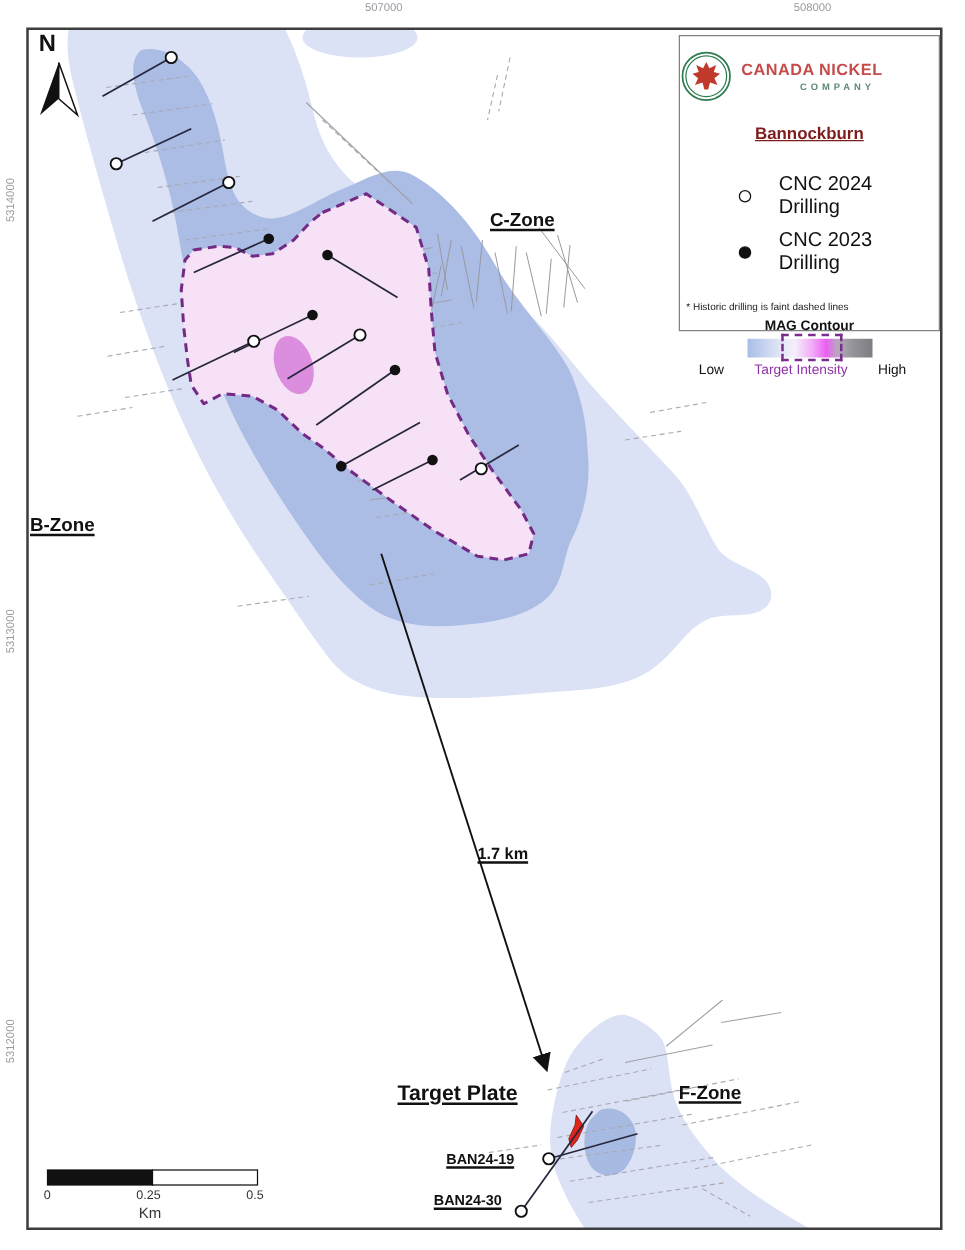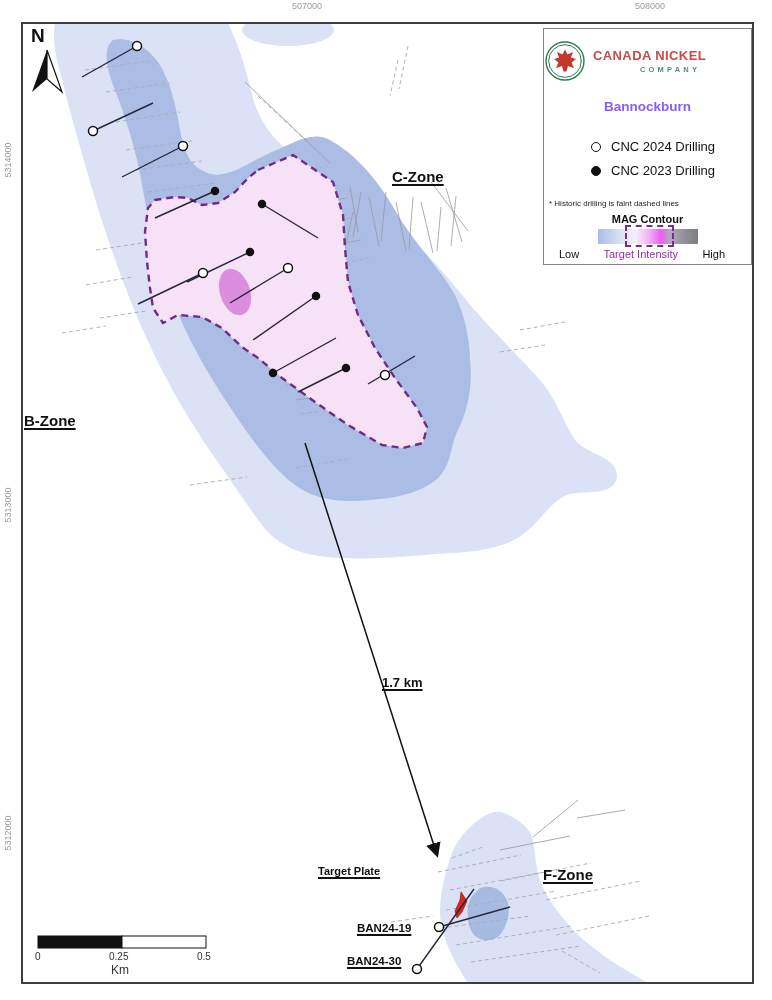--- a/index.html
+++ b/index.html
@@ -7,37 +7,37 @@
         font-family:"Liberation Sans",sans-serif;}
   .map-svg{position:absolute;left:0;top:0;width:772px;height:1000px;}
   .axis-label{position:absolute;font-size:9px;color:#9a9aa2;white-space:nowrap;}
   .axis-top{transform:translateX(-50%);}
   .axis-left{transform:translate(-50%,-50%) rotate(-90deg);}
   .map-label{position:absolute;font-weight:700;color:#111;white-space:nowrap;
              text-decoration:underline;text-decoration-thickness:1.5px;text-underline-offset:2px;}
   .lbl-czone{left:392px;top:168px;font-size:15px;}
   .lbl-bzone{left:24px;top:412px;font-size:15px;line-height:1.15;}
   .lbl-dist{left:382px;top:675px;font-size:13px;}
-  .lbl-tplate{left:318px;top:865px;font-size:11px;}
+  .lbl-tplate{left:318px;top:865px;font-size:17px;}
   .lbl-fzone{left:543px;top:866px;font-size:15px;}
   .lbl-ban18{left:357px;top:922px;font-size:11.5px;}
   .lbl-ban20{left:347px;top:955px;font-size:11.5px;}
   .lbl-north{position:absolute;left:31px;top:25px;font-size:19px;font-weight:700;color:#111;}
   .scale-num{position:absolute;font-size:10px;color:#333;}
   .scale-unit{position:absolute;font-size:12px;color:#333;}
   
   .legend{position:absolute;left:543px;top:28px;width:209px;height:237px;background:#fff;
           border:1.5px solid #828282;box-sizing:border-box;}
   .logo-row{display:flex;align-items:center;justify-content:flex-start;gap:7px;margin-top:11px;}
   .logo-text{display:flex;flex-direction:column;align-items:center;}
   .company-name{color:#c64b4b;font-size:13px;font-weight:700;letter-spacing:.4px;}
   .company-sub{color:#5d8a74;font-size:7.5px;font-weight:600;letter-spacing:3.2px;margin-top:2px;margin-left:41px;}
-  .project-title{text-align:center;font-size:13.5px;font-weight:700;color:#8b5cf6;margin-top:17px;}
+  .project-title{text-align:center;font-size:13.5px;font-weight:700;color:#7f1d1d;margin-top:17px;text-decoration:underline;}
   .legend-items{margin:25px 0 0 47px;display:flex;flex-direction:column;gap:9px;}
-  .legend-item{display:flex;align-items:center;gap:10px;font-size:13px;color:#111;}
+  .legend-item{display:flex;align-items:center;gap:22px;font-size:16px;color:#111;}
   .sym{width:8px;height:8px;border-radius:50%;flex:0 0 auto;}
   .sym-open{background:#fff;border:1.6px solid #111;}
   .sym-filled{background:#111;border:1.6px solid #111;}
   .legend-note{font-size:8px;color:#222;margin:21px 0 0 5px;}
   .mag-title{text-align:center;font-size:11px;font-weight:700;color:#111;margin-top:5px;}
   .mag-bar{position:relative;width:100px;height:15px;margin:4px auto 0;
      background:linear-gradient(90deg,#a8bde7 0%,#dfe5f6 25%,#f6eefc 38%,#f2a9f7 52%,#e95ff2 63%,#b7a9bc 72%,#929298 85%,#7d7d82 100%);}
   .mag-dash{position:absolute;left:27px;top:-4px;width:45px;height:18px;border:2px dashed #7b2d8e;}
   .mag-labels{display:flex;justify-content:space-between;width:166px;margin:4px 0 0 15px;font-size:11px;color:#111;}
   .mag-target{color:#9032a8;}

